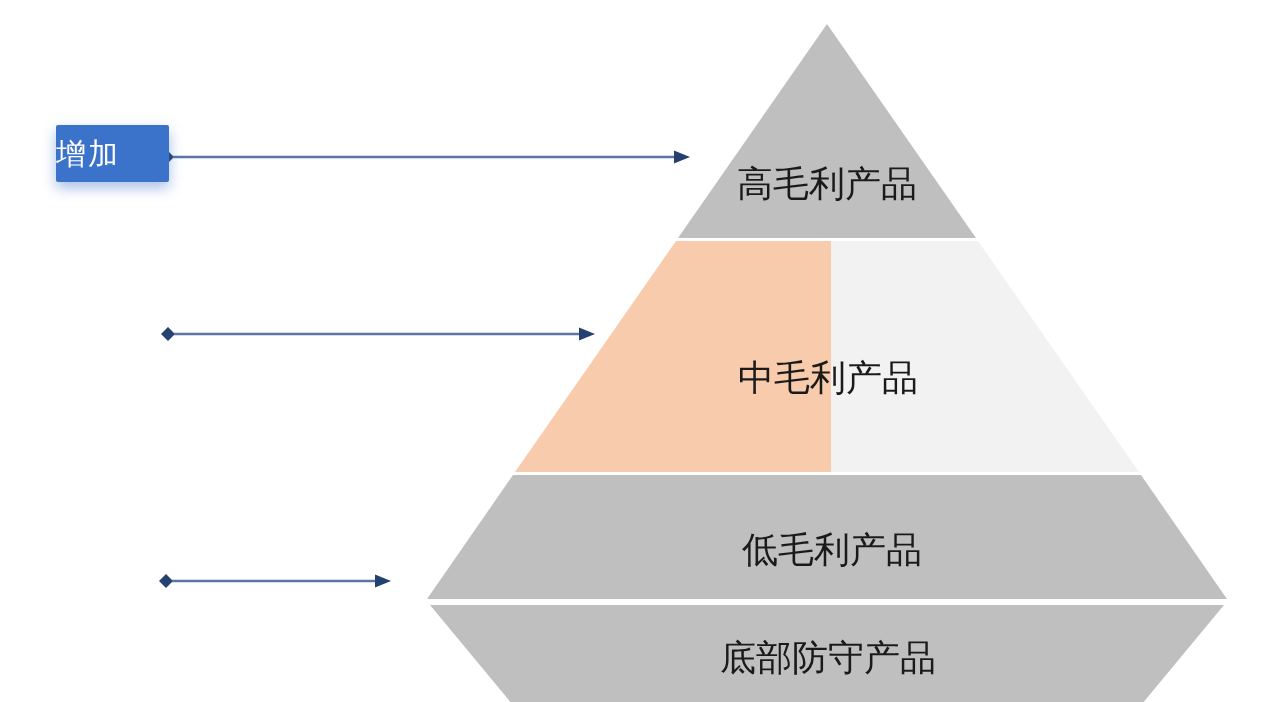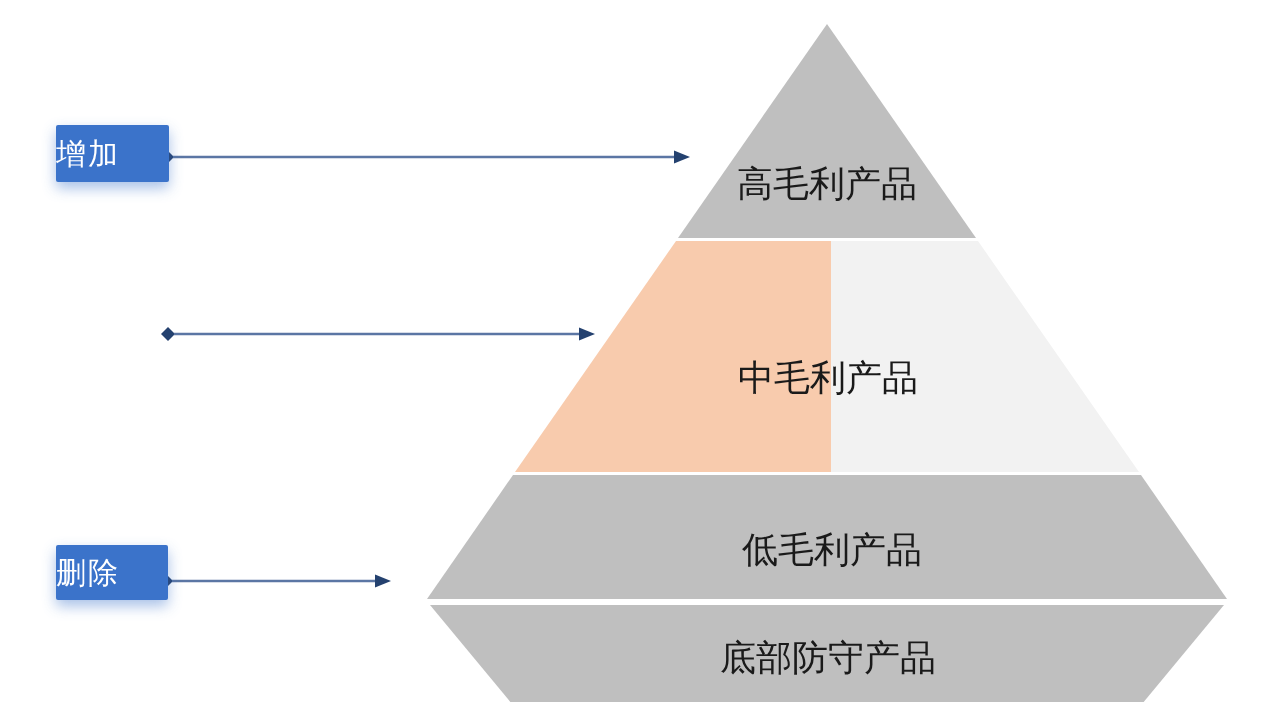--- a/index.html
+++ b/index.html
@@ -81,17 +81,14 @@
       <line x1="172" y1="565" x2="378" y2="565" stroke-width="2.5" stroke="#5b76a4"></line>
       <polygon points="391,565 375,558.5 375,571.5" fill="#24416f"></polygon>
     </g>
   </svg>
 
   <div id="action-box-add" class="action-box">
     <span>增加</span>
   </div>
 
 
-  <div id="action-box-del" class="action-box">
-    <span>删除</span>
-  </div>
 
 </div>
 
 </body></html>

